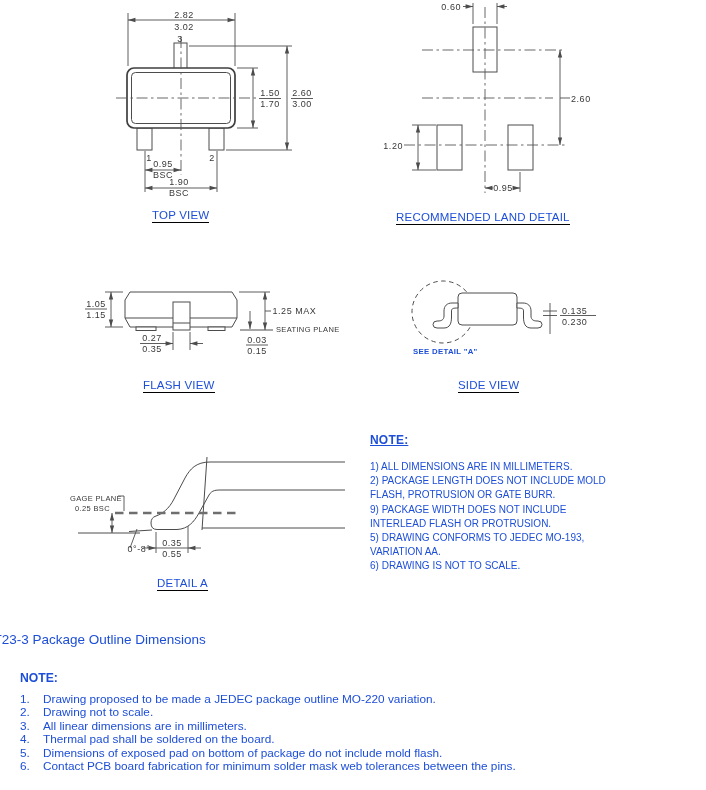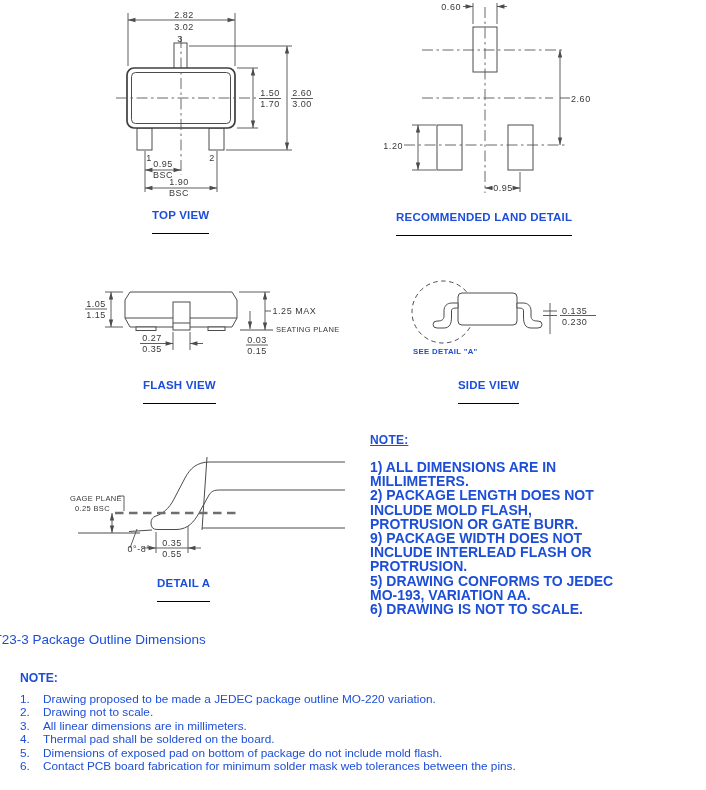--- a/index.html
+++ b/index.html
@@ -11,26 +11,26 @@
   .ln2{stroke:#3f3f3f;stroke-width:1.7}
   .w{fill:#fff}
   .cl{stroke:#585858;stroke-width:.9;stroke-dasharray:11 3.5 2.5 3.5;fill:none}
   .dim{stroke:#4c4c4c;stroke-width:.9;fill:none}
   .dash{stroke:#4c4c4c;stroke-width:1;stroke-dasharray:4.5 3.5;fill:none}
   .gage{stroke:#6e6e6e;stroke-width:2.6;stroke-dasharray:8.5 5.5;fill:none}
   svg text{font-family:"Liberation Sans",sans-serif;fill:#383838}
   .t9{font-size:9px;letter-spacing:.55px}
   .t75{font-size:7.5px;letter-spacing:.35px}
   
-  .vlabel{position:absolute;font-weight:700;font-size:11.5px;letter-spacing:.2px;
-          border-bottom:1.6px solid #000;padding-bottom:12px;white-space:nowrap}
+  .vlabel{position:absolute;font-weight:400;font-size:11.5px;letter-spacing:.2px;
+          border-bottom:1.6px solid #000;padding-bottom:1px;white-space:nowrap}
   
   .note-right{position:absolute;left:370px;top:433px;width:250px}
   .nr-head{font-weight:700;font-size:12px;text-decoration:underline;margin-bottom:13px;letter-spacing:.2px}
-  .nr-item{font-weight:700;font-size:14px;line-height:14.2px}
+  .nr-item{font-weight:400;font-size:10px;line-height:14.2px}
   
   .page-title{position:absolute;top:632px;left:0;width:674px;text-indent:-26px;font-size:13.5px}
   .pn-head{position:absolute;left:20px;top:671px;font-weight:700;font-size:12.2px}
   .pn-list{position:absolute;left:20px;top:693px;width:670px}
   .pn-row{display:flex;font-size:11.8px;line-height:13.4px}
   .pn-num{flex:0 0 23px;width:23px}
 </style>
 </head>
 <body>
 

